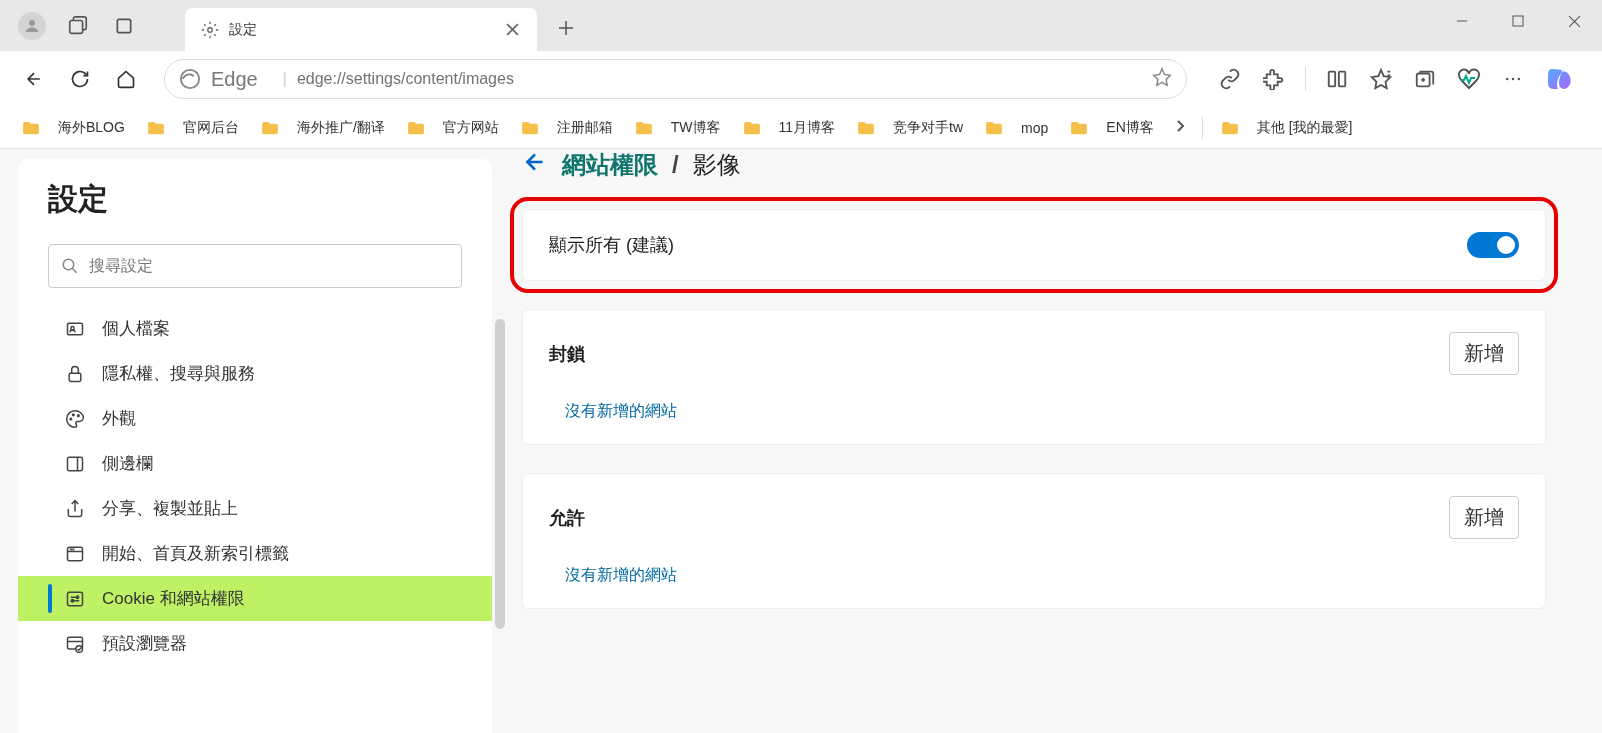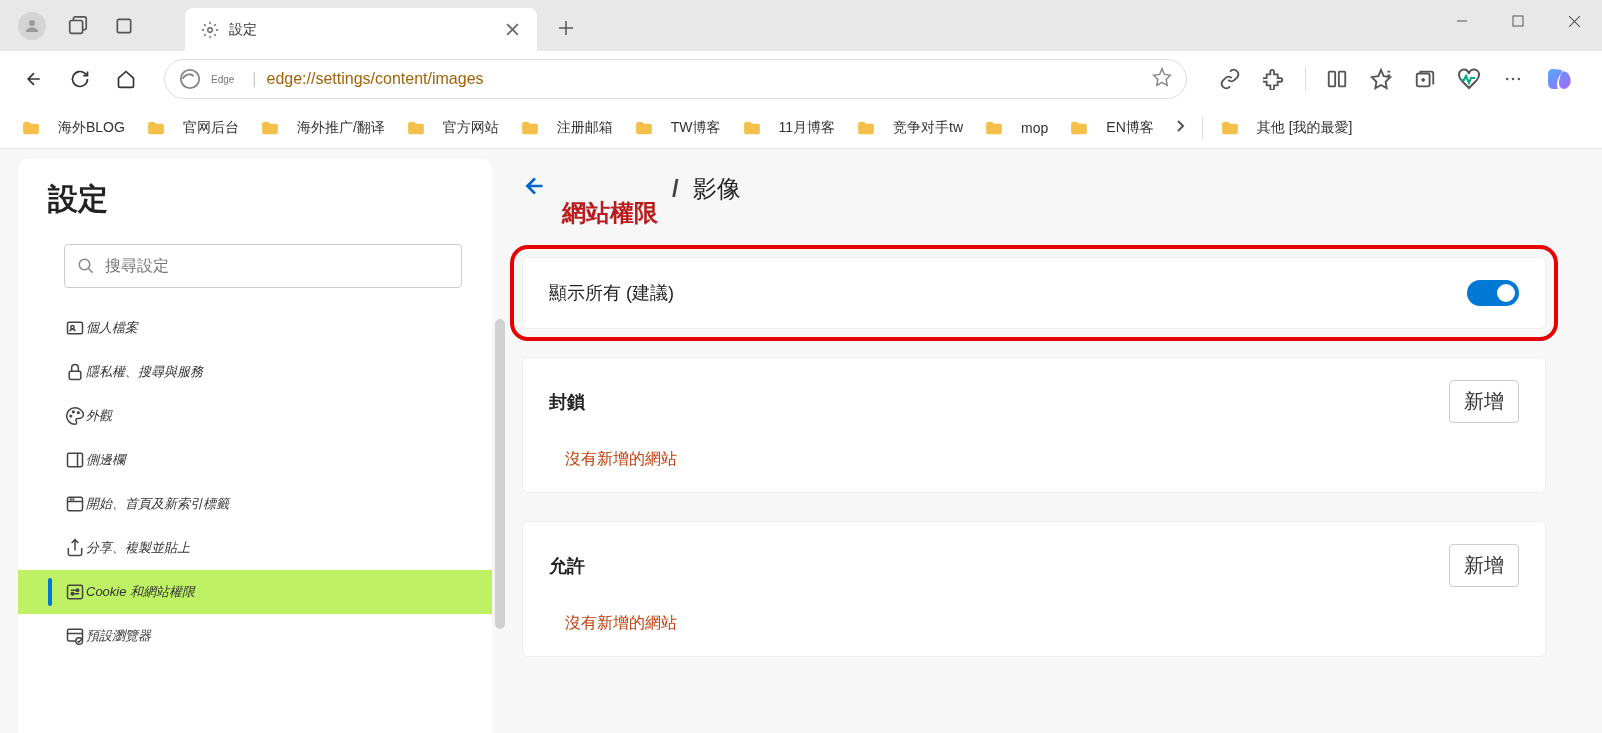--- a/index.html
+++ b/index.html
@@ -16,70 +16,70 @@
     .tab-close { width: 18px; height: 18px; display: flex; align-items: center; justify-content: center; cursor: pointer; color: #666; }
     .new-tab { position: absolute; left: 550px; top: 12px; width: 32px; height: 32px; display: flex; align-items: center; justify-content: center; cursor: pointer; color: #444; font-size: 18px; }
     .win-controls { position: absolute; right: 0; top: 0; display: flex; }
     .win-btn { width: 56px; height: 42px; display: flex; align-items: center; justify-content: center; cursor: pointer; color: #555; }
     
     
     .toolbar { height: 56px; background: #fff; display: flex; align-items: center; padding: 0 14px; gap: 6px; }
     .nav-btn { width: 40px; height: 40px; display: flex; align-items: center; justify-content: center; cursor: pointer; border-radius: 6px; color: #555; }
     .address-bar { flex: 1; height: 40px; border: 1px solid #ddd; border-radius: 20px; display: flex; align-items: center; padding: 0 14px; margin: 0 12px; gap: 10px; }
     .edge-logo { width: 22px; height: 22px; }
-    .edge-text { color: #777; font-size: 10px; margin-right: 8px; }
+    .edge-text { color: #777; font-size: 20px; margin-right: 15px; }
     .divider { color: #ccc; font-size: 16px; }
-    .url-text { color: #a16207; font-size: 16px; flex: 1; }
+    .url-text { color: #737373; font-size: 16px; flex: 1; }
     .star-btn { color: #888; cursor: pointer; }
     .toolbar-icons { display: flex; align-items: center; gap: 18px; padding: 0 12px; }
     .tb-icon { width: 26px; height: 26px; display: flex; align-items: center; justify-content: center; cursor: pointer; color: #555; }
     .tb-divider { width: 1px; height: 24px; background: #ddd; }
     .copilot-icon { width: 32px; height: 32px; }
     
     
     .bookmarks { height: 42px; background: #fff; border-bottom: 1px solid #e5e5e5; display: flex; align-items: center; padding: 0 14px; gap: 6px; }
     .bookmark { display: flex; align-items: center; gap: 18px; padding: 5px 8px; border-radius: 4px; cursor: pointer; font-size: 14px; color: #333; }
     .folder-icon { width: 18px; height: 14px; }
     .bm-divider { width: 1px; height: 22px; background: #ddd; margin: 0 4px; }
     .chevron-btn { padding: 4px; cursor: pointer; color: #555; }
     
     
     .content { height: calc(733px - 51px - 56px - 42px); display: flex; background: #f7f7f7; position: relative; }
     
     
     .sidebar-wrap { width: 510px; position: relative; padding: 0 10px; }
     .sidebar { background: #fff; border-radius: 10px; margin: 10px 8px; height: 100%; padding: 20px 0 0 0; position: relative; }
     .sidebar-title { font-size: 30px; font-weight: 600; padding: 0 30px 24px 30px; color: #222; }
-    .search-wrap { margin: 0 30px 18px 46px; }
+    .search-wrap { margin: 0 30px 18px 30px; }
     .search-box { width: 100%; height: 44px; border: 1px solid #ccc; border-radius: 4px; display: flex; align-items: center; padding: 0 12px; gap: 10px; }
     .search-box input { border: none; outline: none; flex: 1; font-size: 16px; color: #666; background: transparent; }
-    .sidebar-item { display: flex; align-items: center; padding: 11px 30px 11px 46px; cursor: pointer; font-size: 13px; color: #333; position: relative; font-style: italic; }
+    .sidebar-item { display: flex; align-items: center; gap: 16px; padding: 11px 30px 11px 46px; cursor: pointer; font-size: 17px; color: #333; position: relative; }
     .sidebar-item.active { background: #bef264; }
     .sidebar-item.active::before { content: ""; position: absolute; left: 30px; top: 8px; bottom: 8px; width: 4px; background: #0078d4; border-radius: 2px; }
     .sidebar-item-icon { width: 22px; height: 22px; display: flex; align-items: center; justify-content: center; }
     .sidebar-scroll { position: absolute; right: 5px; top: 170px; width: 10px; height: 310px; background: #d0d0d0; border-radius: 5px; }
     
     
     .main { flex: 1; padding: 0 56px 0 12px; overflow: hidden; }
     .breadcrumb { display: flex; align-items: center; gap: 14px; font-size: 24px; padding: 0 0 28px 0; }
     .bc-back { cursor: pointer; color: #0066cc; }
-    .bc-link { color: #b91c1c; font-weight: 600; cursor: pointer; margin-top: 48px; }
+    .bc-link { color: #0f766e; font-weight: 600; cursor: pointer; }
     .bc-sep { color: #444; font-weight: 600; }
     .bc-current { color: #222; font-weight: 400; }
     
     .card { background: #fff; border-radius: 6px; padding: 22px 26px; margin-bottom: 28px; border: 1px solid #eee; }
     .card.highlight { outline: 4px solid #e60000; outline-offset: 8px; }
     .card-row { display: flex; align-items: center; justify-content: space-between; }
     .card-title { font-size: 18px; color: #222; font-weight: 400; }
     .card-header { display: flex; align-items: center; justify-content: space-between; margin-bottom: 26px; }
     .card-header .card-title { font-weight: 600; font-family: Liberation Serif, serif; }
     .toggle { width: 52px; height: 26px; background: #0078d4; border-radius: 13px; position: relative; cursor: pointer; }
     .toggle::after { content: ""; position: absolute; right: 4px; top: 4px; width: 18px; height: 18px; background: #fff; border-radius: 50%; }
     .add-btn { padding: 7px 14px; border: 1px solid #ccc; background: #fff; border-radius: 4px; font-size: 20px; cursor: pointer; color: #333; }
-    .empty-text { color: #c2410c; font-size: 16px; padding-left: 16px; }
+    .empty-text { color: #0369a1; font-size: 16px; padding-left: 16px; }
   </style>
 </head>
 <body>
 
 <div class="titlebar">
   <div class="titlebar-left">
     <div class="profile-circle">
       <svg viewBox="0 0 24 24">
           <circle cx="12" cy="8" r="4" fill="#999"></circle>
           <path d="M4 20c0-4 4-6 8-6s8 2 8 6" fill="#999"></path>
@@ -340,36 +340,36 @@
             <svg width="20" height="20" viewBox="0 0 24 24" fill="none" stroke="#444" stroke-width="1.8">
               <rect x="3" y="4" width="18" height="16" rx="2"></rect>
               <path d="M15 4v16"></path>
             </svg>
           </span>
           <span>側邊欄</span>
         </div>
       <div class="sidebar-item">
           <span class="sidebar-item-icon">
             <svg width="20" height="20" viewBox="0 0 24 24" fill="none" stroke="#444" stroke-width="1.8">
+              <path d="M4 12v7a2 2 0 002 2h12a2 2 0 002-2v-7"></path>
+              <path d="M16 6l-4-4-4 4M12 2v13"></path>
+            </svg>
+          </span>
+          <span>分享、複製並貼上</span>
+        </div>
+      <div class="sidebar-item">
+          <span class="sidebar-item-icon">
+            <svg width="20" height="20" viewBox="0 0 24 24" fill="none" stroke="#444" stroke-width="1.8">
               <rect x="3" y="4" width="18" height="16" rx="2"></rect>
               <path d="M3 9h18"></path>
               <circle cx="7" cy="6.5" r="0.5" fill="#444"></circle>
               <circle cx="10" cy="6.5" r="0.5" fill="#444"></circle>
             </svg>
           </span>
           <span>開始、首頁及新索引標籤</span>
-        </div>
-      <div class="sidebar-item">
-          <span class="sidebar-item-icon">
-            <svg width="20" height="20" viewBox="0 0 24 24" fill="none" stroke="#444" stroke-width="1.8">
-              <path d="M4 12v7a2 2 0 002 2h12a2 2 0 002-2v-7"></path>
-              <path d="M16 6l-4-4-4 4M12 2v13"></path>
-            </svg>
-          </span>
-          <span>分享、複製並貼上</span>
         </div>
       <div class="sidebar-item active">
           <span class="sidebar-item-icon">
             <svg width="20" height="20" viewBox="0 0 24 24" fill="none" stroke="#444" stroke-width="1.8">
               <rect x="3" y="4" width="18" height="16" rx="2"></rect>
               <path d="M7 10h6M7 14h10"></path>
               <circle cx="15" cy="10" r="1.5" fill="#444"></circle>
               <circle cx="9" cy="14" r="1.5" fill="#444"></circle>
             </svg>
           </span>

